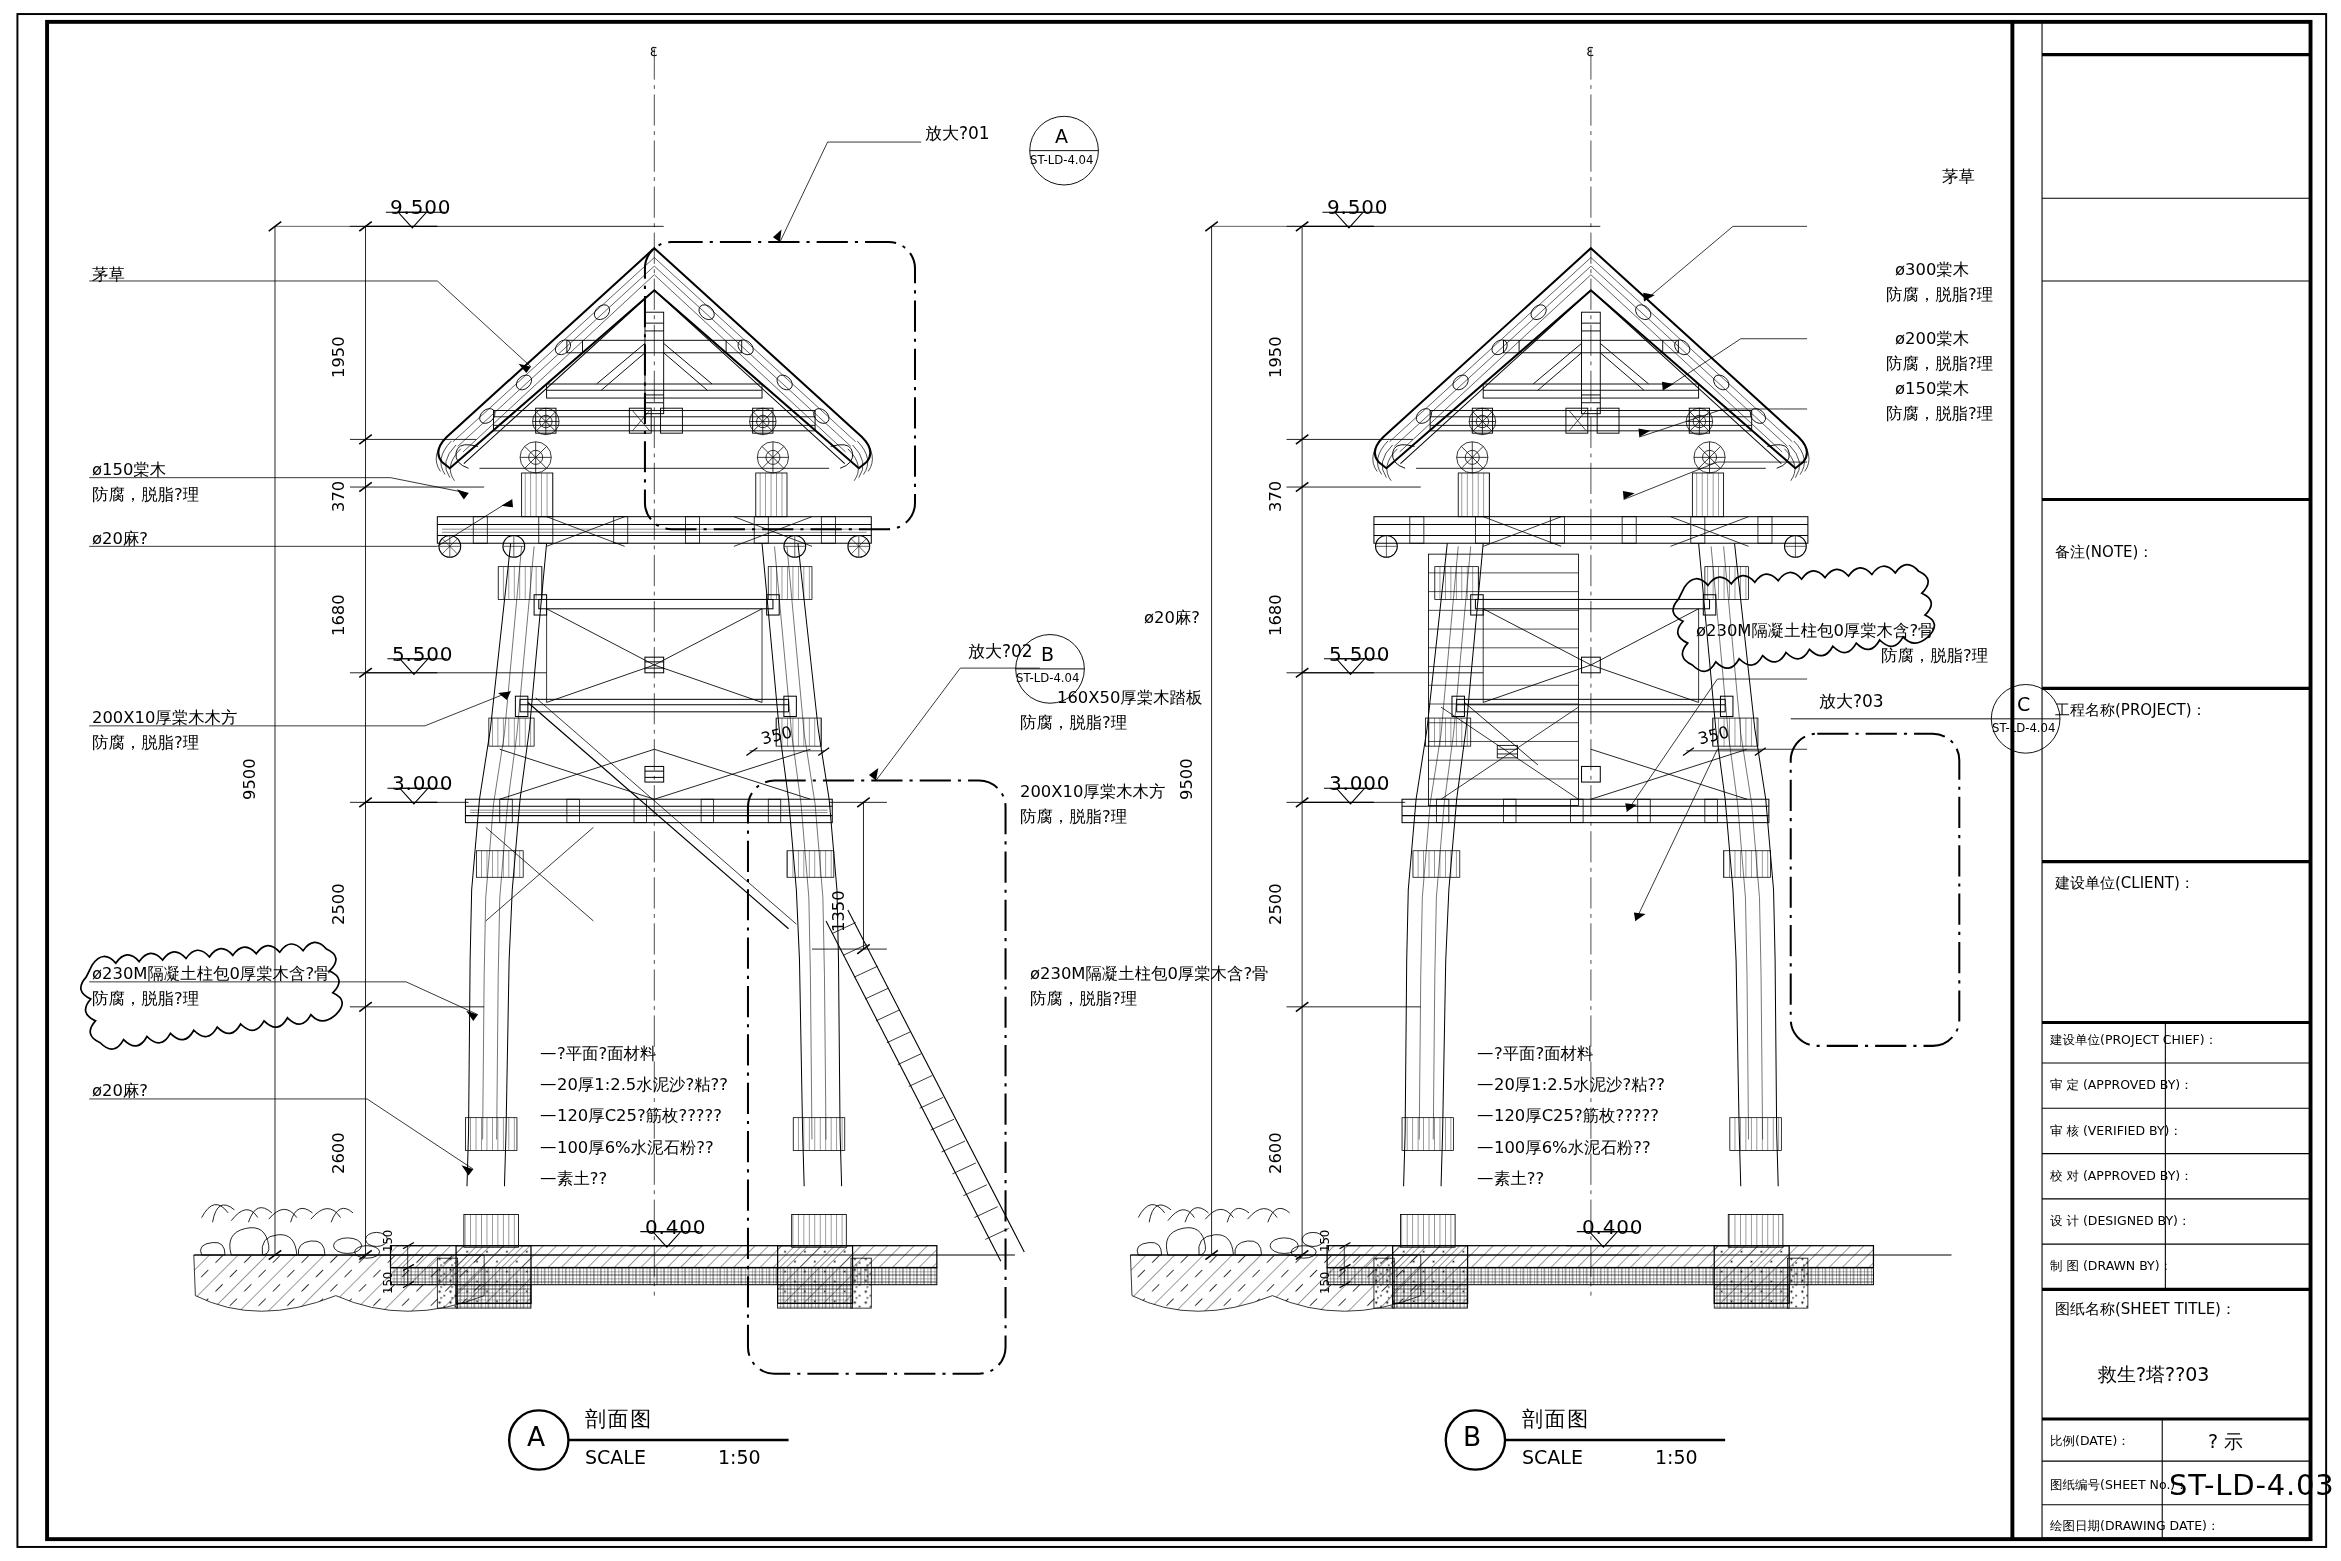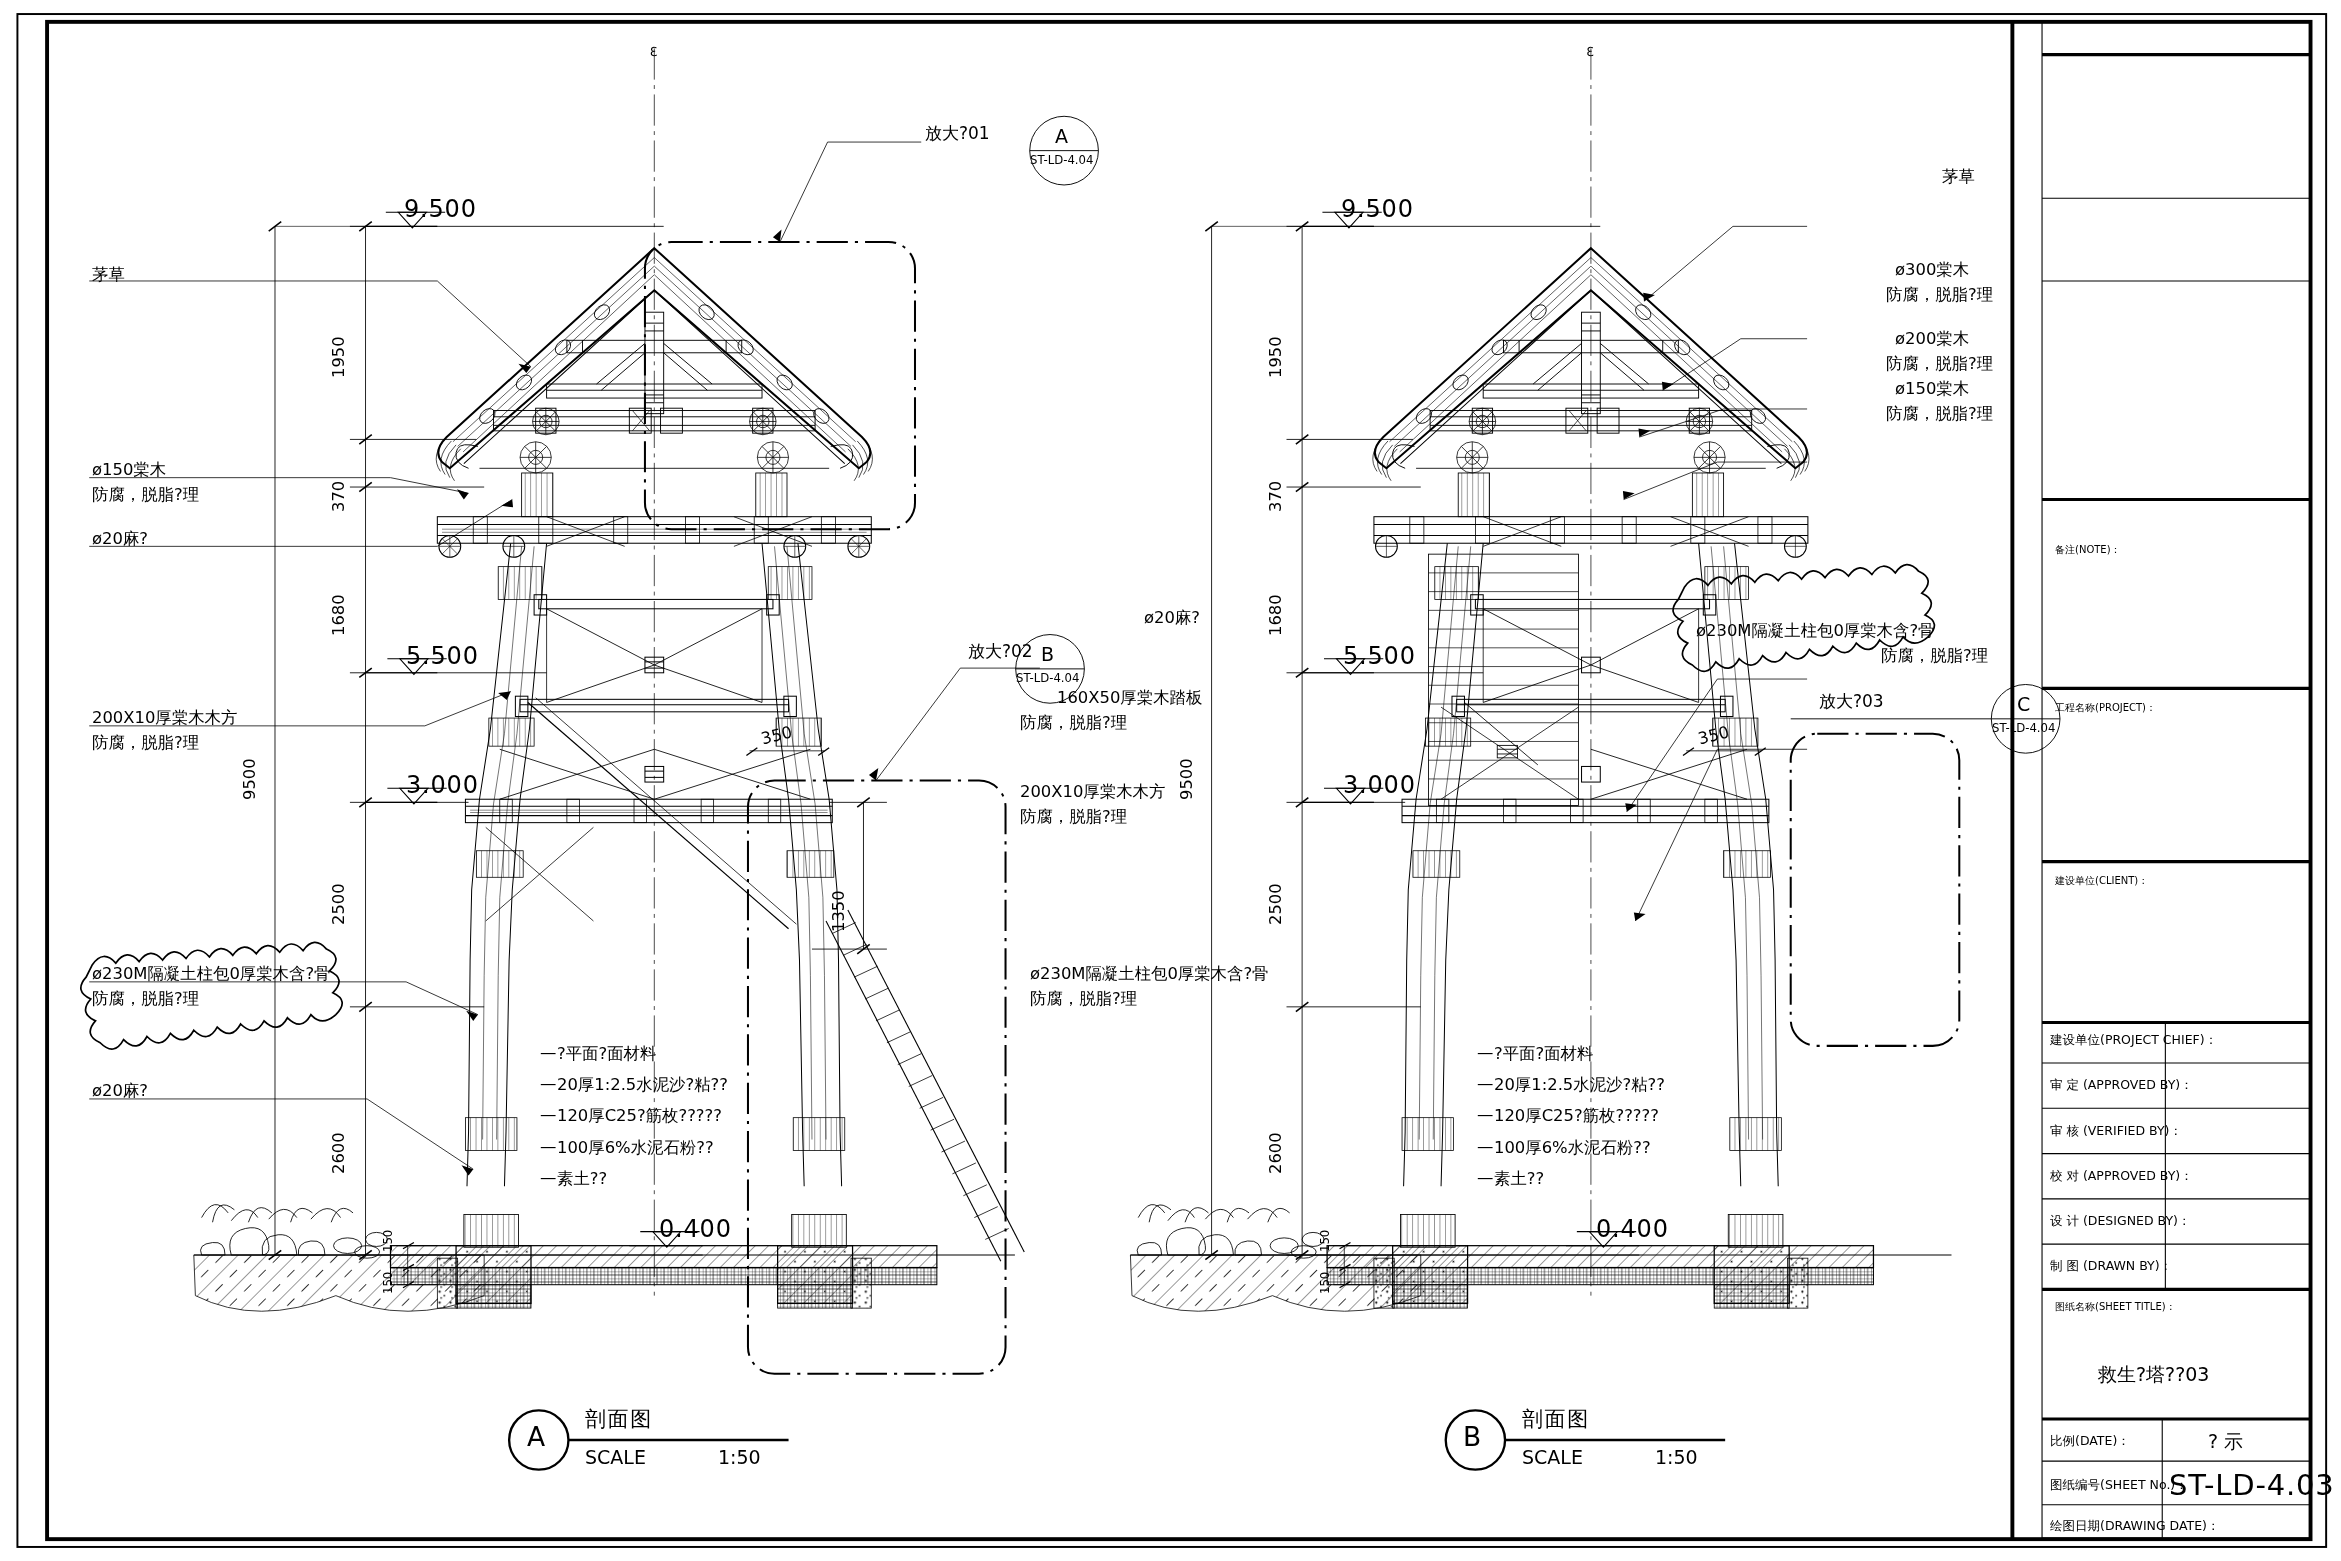--- a/index.html
+++ b/index.html
@@ -4,22 +4,22 @@
 <style>
   html,body{margin:0;padding:0;background:#ffffff;}
   body{width:2342px;height:1561px;overflow:hidden;font-family:"DejaVu Sans","Liberation Sans",sans-serif;}
   #sheet{position:relative;width:2342px;height:1561px;background:#fff;}
   #sheet svg{position:absolute;left:0;top:0;}
   .txt{position:absolute;white-space:nowrap;color:#000;font-family:"DejaVu Sans","Liberation Sans",sans-serif;}
   .cn{font-family:"DejaVu Sans","Liberation Sans",sans-serif;}
   .lbl{font-size:16.4px;letter-spacing:0px;}
   .dim{font-size:16.4px;}
   .dimv{font-size:16.4px;transform:rotate(-90deg);transform-origin:left bottom;}
-  .elev{font-size:24px;letter-spacing:0.8px;margin-left:14px;}
-  .tbl{font-size:10px;}
+  .elev{font-size:20px;letter-spacing:0.8px;}
+  .tbl{font-size:15px;}
   .tblsm{font-size:12.5px;}
   .big{font-size:26.5px;}
   .mid{font-size:19px;}
   .callout{font-size:17px;}
   .tiny{font-size:11.7px;}
   .sheetno{font-size:29px;letter-spacing:0.8px;}
   .titlecn{font-size:21px;letter-spacing:1.6px;}
 </style>
 </head>
 <body>

